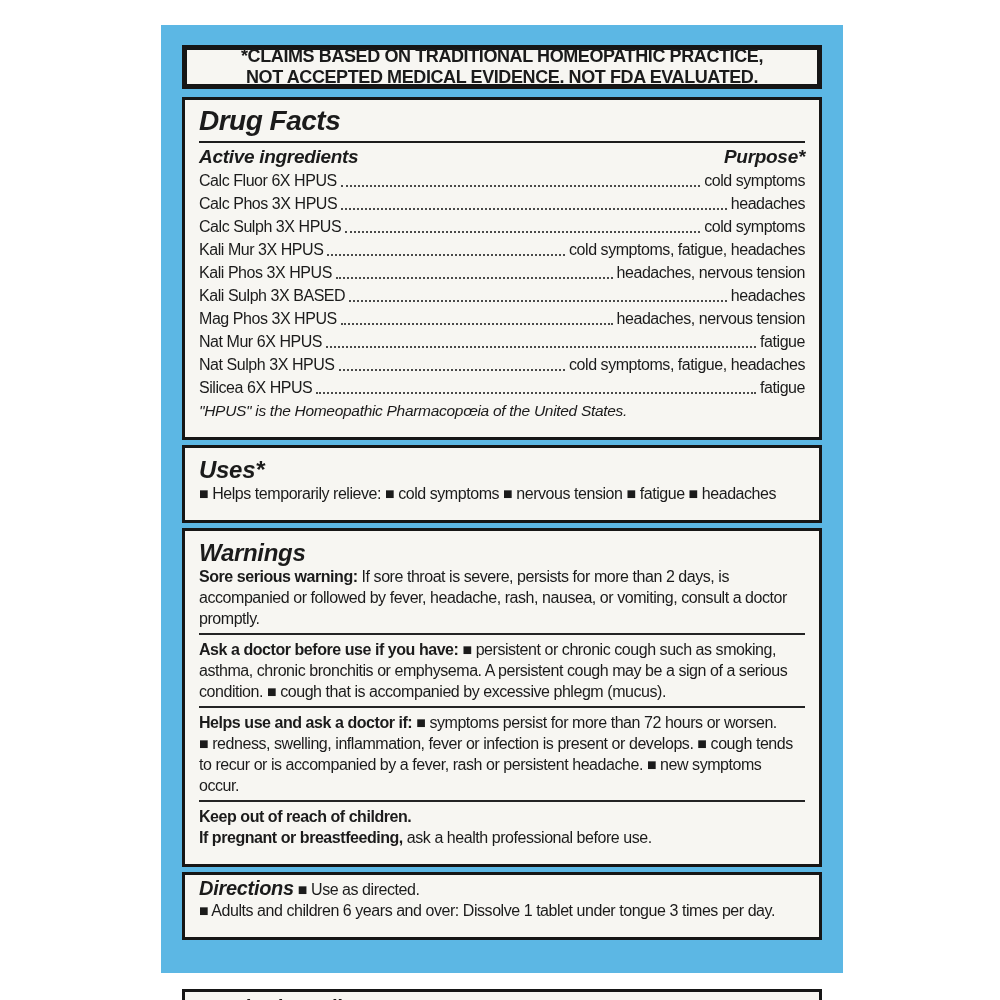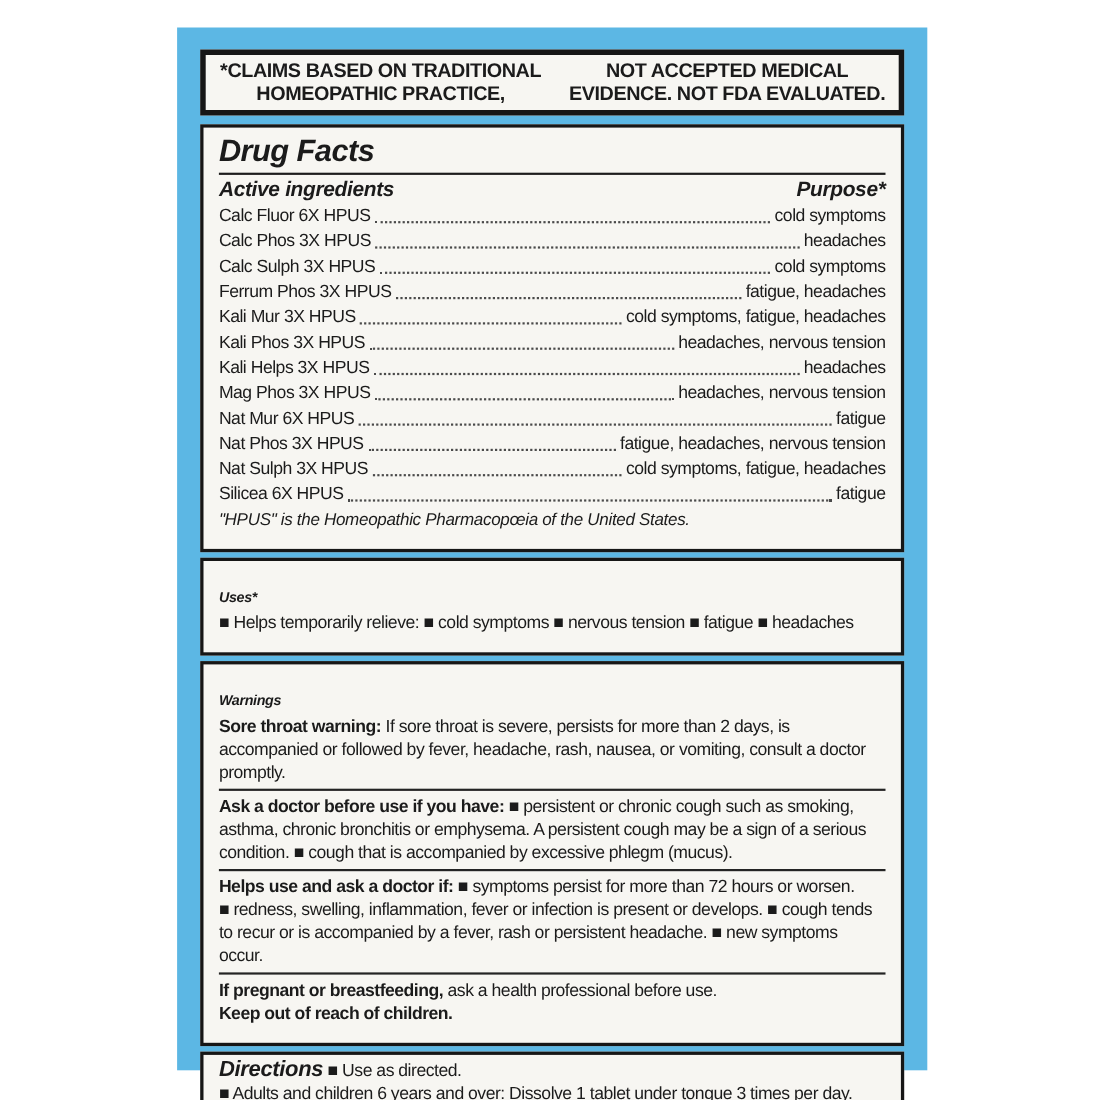--- a/index.html
+++ b/index.html
@@ -17,24 +17,24 @@
     font-family:"Liberation Sans", sans-serif;
     color:var(--ink);
   }
   .package{
     position:absolute;left:161px;top:25px;
     width:682px;height:948px;
     background:var(--package-blue);
   }
   .claims-box{
     margin:20px 21px 0;
-    height:60px;
+    height:44px;
     background:var(--label);
     border:5px solid var(--border);
-    display:flex;flex-direction:row;justify-content:center;align-items:center;
+    display:flex;flex-direction:column;justify-content:center;align-items:center;
     font-weight:700;font-size:18px;line-height:21px;
     letter-spacing:-0.4px;
     text-align:center;
   }
   .panel{
     margin:8px 21px 0;
     display:flex;flex-direction:column;gap:5px;
   }
   .box{
     background:var(--label);
@@ -67,24 +67,24 @@
     border-bottom:2px dotted #4a4a4a;
     margin:0 4px 5px;
     min-width:20px;
   }
   .footnote{
     font-style:italic;font-size:15.5px;line-height:21px;
     letter-spacing:-0.3px;
     margin-top:1px;
   }
   .sec-title{
-    font-size:13px;font-weight:700;font-style:italic;
+    font-size:24px;font-weight:700;font-style:italic;
     letter-spacing:-0.3px;
     line-height:25px;
-    margin:17px 0 1px;
+    margin:6px 0 1px;
   }
   .sec-title-inline{
     font-size:20px;font-weight:700;font-style:italic;
     letter-spacing:-0.3px;
   }
   .body-text{
     font-size:16px;line-height:21px;
   }
   .warn-rule{
     border:none;border-top:2px solid #242424;margin:4px 0;
@@ -121,53 +121,43 @@
         <span class="name">Calc Phos 3X HPUS</span>
         <span class="leader"></span>
         <span class="purpose">headaches</span>
       </div>
       <div class="ing-row cond">
         <span class="name">Calc Sulph 3X HPUS</span>
         <span class="leader"></span>
         <span class="purpose">cold symptoms</span>
       </div>
       <div class="ing-row cond">
-        <span class="name">Ferrum Phos 3X HPUS</span>
-        <span class="leader"></span>
-        <span class="purpose">fatigue, headaches</span>
-      </div>
-      <div class="ing-row cond">
         <span class="name">Kali Mur 3X HPUS</span>
         <span class="leader"></span>
         <span class="purpose">cold symptoms, fatigue, headaches</span>
       </div>
       <div class="ing-row cond">
         <span class="name">Kali Phos 3X HPUS</span>
         <span class="leader"></span>
         <span class="purpose">headaches, nervous tension</span>
       </div>
       <div class="ing-row cond">
-        <span class="name">Kali Helps 3X HPUS</span>
+        <span class="name">Kali Sulph 3X BASED</span>
         <span class="leader"></span>
         <span class="purpose">headaches</span>
       </div>
       <div class="ing-row cond">
         <span class="name">Mag Phos 3X HPUS</span>
         <span class="leader"></span>
         <span class="purpose">headaches, nervous tension</span>
       </div>
       <div class="ing-row cond">
         <span class="name">Nat Mur 6X HPUS</span>
         <span class="leader"></span>
         <span class="purpose">fatigue</span>
-      </div>
-      <div class="ing-row cond">
-        <span class="name">Nat Phos 3X HPUS</span>
-        <span class="leader"></span>
-        <span class="purpose">fatigue, headaches, nervous tension</span>
       </div>
       <div class="ing-row cond">
         <span class="name">Nat Sulph 3X HPUS</span>
         <span class="leader"></span>
         <span class="purpose">cold symptoms, fatigue, headaches</span>
       </div>
       <div class="ing-row cond">
         <span class="name">Silicea 6X HPUS</span>
         <span class="leader"></span>
         <span class="purpose">fatigue</span>
@@ -177,37 +167,37 @@
     </section>
 
     <section class="box">
       <div class="sec-title">Uses*</div>
       <div class="body-text cond">■ Helps temporarily relieve: ■ cold symptoms ■ nervous tension ■ fatigue ■ headaches</div>
     </section>
 
     <section class="box">
       <div class="sec-title">Warnings</div>
 
-      <div class="body-text cond"><b class="lead">Sore throat warning:</b><span> If sore throat is severe, persists for more than 2 days, is accompanied or followed by fever, headache, rash, nausea, or vomiting, consult a doctor promptly.</span></div>
+      <div class="body-text cond"><b class="lead">Sore serious warning:</b><span> If sore throat is severe, persists for more than 2 days, is accompanied or followed by fever, headache, rash, nausea, or vomiting, consult a doctor promptly.</span></div>
 
       <hr class="warn-rule">
 
       <div class="body-text cond"><b class="lead">Ask a doctor before use if you have:</b><span> ■ persistent or chronic cough such as smoking, asthma, chronic bronchitis or emphysema. A persistent cough may be a sign of a serious condition. ■ cough that is accompanied by excessive phlegm (mucus).</span></div>
 
       <hr class="warn-rule">
 
       <div class="body-text cond">
         <div><b class="lead">Helps use and ask a doctor if:</b><span> ■ symptoms persist for more than 72 hours or worsen.</span></div>
         <div>■ redness, swelling, inflammation, fever or infection is present or develops. ■ cough tends to recur or is accompanied by a fever, rash or persistent headache. ■ new symptoms occur.</div>
       </div>
 
       <hr class="warn-rule">
 
+      <div class="body-text cond"><b class="lead">Keep out of reach of children.</b></div>
       <div class="body-text cond"><b class="lead">If pregnant or breastfeeding,</b><span> ask a health professional before use.</span></div>
-      <div class="body-text cond"><b class="lead">Keep out of reach of children.</b></div>
     </section>
 
     <section class="box">
       <div class="body-text cond"><span class="sec-title-inline">Directions</span> <span>■ Use as directed.</span></div>
       <div class="body-text cond">■  Adults and children 6 years and over: Dissolve 1 tablet under tongue 3 times per day.</div>
     </section>
 
     <section class="box single-line">
       <span class="sec-title-inline">Inactive ingredients</span>
       <span class="body-text cond">Acacia Gum, Lactose.</span>

